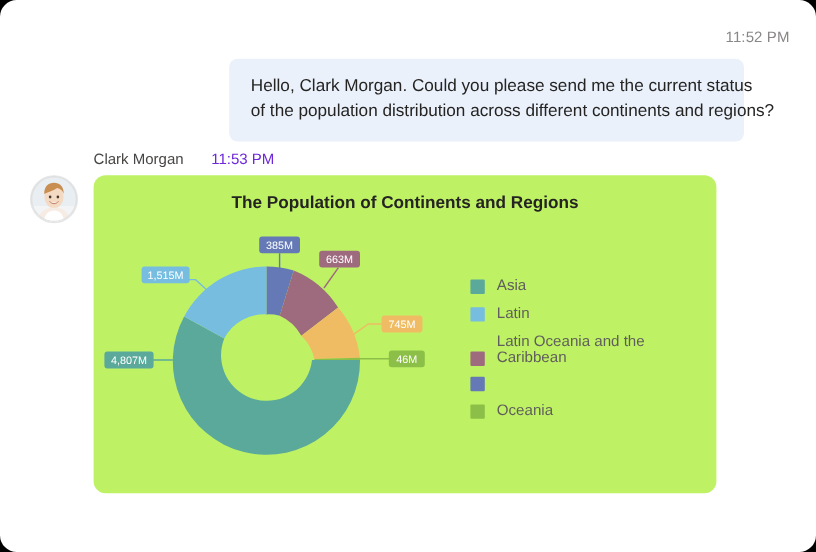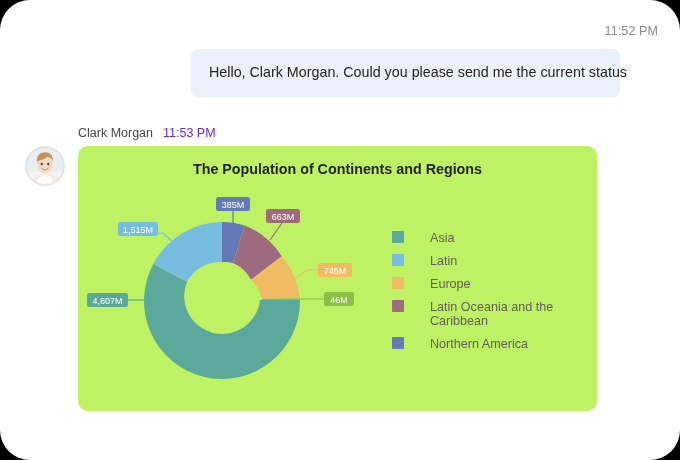--- a/index.html
+++ b/index.html
@@ -12,21 +12,21 @@
     height: 460px;
     overflow: hidden;
     font-family: "Liberation Sans", sans-serif;
   }
   #window {
     position: absolute;
     left: 0; top: 0;
     width: 680px;
     height: 460px;
     background: #ffffff;
-    border-radius: 30px;
+    border-radius: 14px;
     overflow: hidden;
     text-decoration: underline;
   }
 
   
   #msg-timestamp-top {
     position: absolute;
     right: 22px;
     top: 24px;
     font-size: 12.5px;
@@ -50,21 +50,21 @@
 
   
   #sender-row {
     position: absolute;
     left: 78px;
     top: 126px;
     font-size: 12.5px;
     color: #616161;
     display: flex;
     align-items: flex-start;
-    gap: 10px;
+    gap: 23px;
   }
   #sender-name { color: #484644; }
   #sender-time { color: #6d28d9; }
 
   
   #avatar {
     position: absolute;
     left: 25px;
     top: 146px;
     width: 40px;
@@ -115,41 +115,42 @@
   #legend {
     position: absolute;
     left: 314px;
     top: 85px;
     display: flex;
     flex-direction: column;
     gap: 9px;
   }
   .legend-item {
     display: flex;
-    align-items: flex-start;
-    gap: 26px;
+    align-items: flex-end;
+    gap: 10px;
     font-size: 12.6px;
     color: #605e5c;
   }
   .legend-swatch {
     width: 12px;
     height: 12px;
     border-radius: 1px;
     flex: 0 0 auto;
   }
 </style>
 </head>
 <body>
 
 <div id="window">
 
   <div id="msg-timestamp-top">11:52 PM</div>
 
   <div id="msg-bubble">
     <div class="line">Hello, Clark Morgan. Could you please send me the current status</div>
+    <div class="line">of the population distribution across different continents and regions?</div>
   </div>
 
   <div id="sender-row">
     <span id="sender-name">Clark Morgan</span>
     <span id="sender-time">11:53 PM</span>
   </div>
 
   <div id="avatar">
     <svg viewBox="0 0 40 40">
       <defs>
@@ -240,27 +241,26 @@
     <div id="legend">
       <div class="legend-item">
         <span class="legend-swatch" style="background: rgb(90, 169, 155);"></span>
         <span>Asia</span>
       </div>
       <div class="legend-item">
         <span class="legend-swatch" style="background: rgb(119, 189, 224);"></span>
         <span>Latin</span>
       </div>
       <div class="legend-item">
-        <span class="legend-swatch" style="background: rgb(239, 188, 99);"></span>
-        <span>Europe</span>
-      </div>
-      <div class="legend-item">
         <span class="legend-swatch" style="background: rgb(158, 107, 126);"></span>
         <span>Latin Oceania and the Caribbean</span>
       </div>
       <div class="legend-item">
         <span class="legend-swatch" style="background: rgb(100, 121, 181);"></span>
-        <span>Northern America</span>
+      </div>
+      <div class="legend-item">
+        <span class="legend-swatch" style="background: rgb(140, 191, 71);"></span>
+        <span>Oceania</span>
       </div>
     </div>
 
   </div>
 </div>
 
 </body></html>

